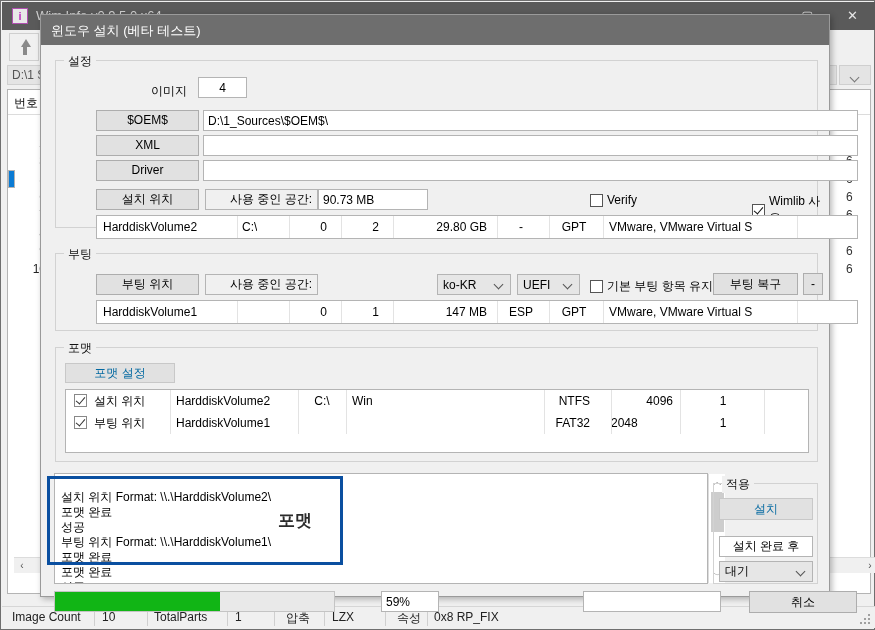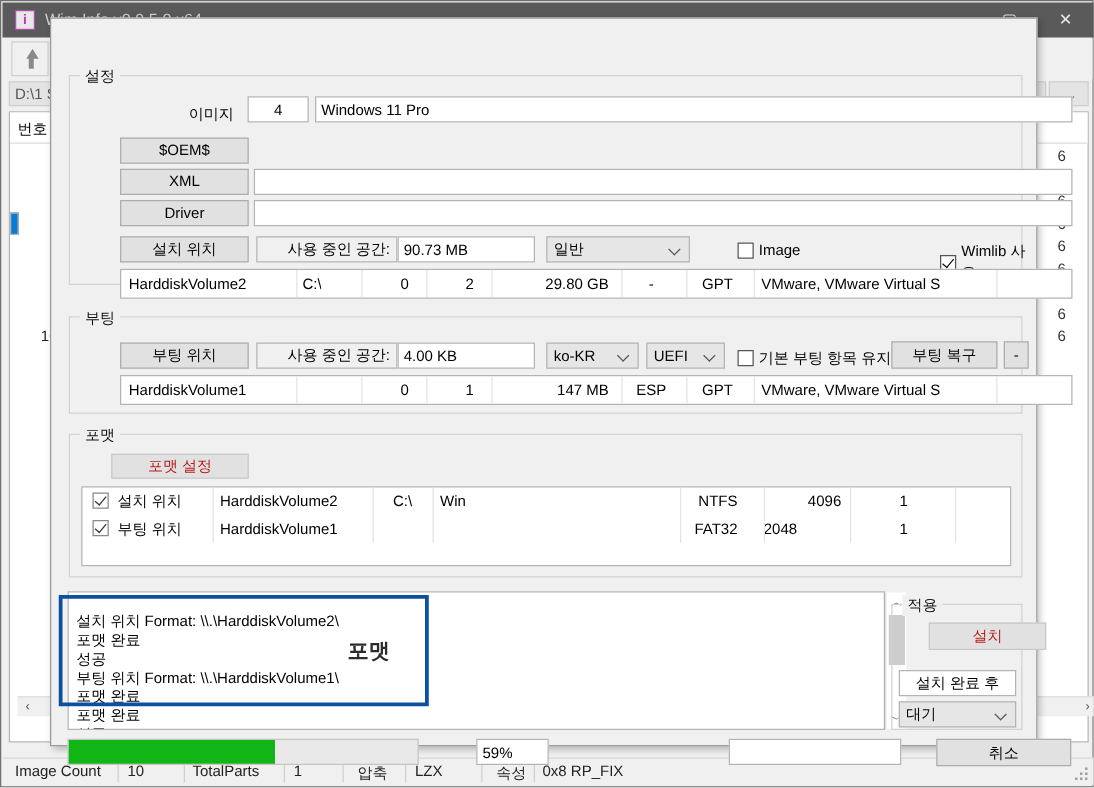--- a/index.html
+++ b/index.html
@@ -71,21 +71,21 @@
   .dlg{position:absolute;left:40px;top:14px;width:790px;height:583px;background:#f0f0f0;
        border:1px solid #9a9a9a;box-sizing:border-box;box-shadow:2px 2px 6px rgba(0,0,0,.28);}
   .dlg-title{position:absolute;left:0;top:0;width:100%;height:30px;background:#6e6e6e;}
   .dlg-title .t{position:absolute;left:10px;top:7px;color:#fff;font-size:13px;}
 
   .grp{position:absolute;border:1px solid #d2d2d2;box-sizing:border-box;background:transparent;}
   .grp > .cap{position:absolute;top:-8px;left:8px;background:#f0f0f0;padding:0 4px;font-size:12px;color:#111;}
 
   .btn{background:#e1e1e1;border:1px solid #adadad;box-sizing:border-box;font-size:12px;
        color:#000;text-align:center;font-family:inherit;position:absolute;}
-  .btn.dis{color:#b91c1c;background:#e1e1e1;border-color:#c8c8c8;margin-left:24px;}
+  .btn.dis{color:#0369a1;background:#e1e1e1;border-color:#c8c8c8;}
   .inp{background:#fff;border:1px solid #b4b4b4;box-sizing:border-box;font-size:12px;color:#000;
        position:absolute;padding-left:4px;line-height:normal;display:flex;align-items:center;}
   .lbl{position:absolute;font-size:12px;color:#000;}
   .cen{justify-content:center;padding-left:0;}
 
   .sel{position:absolute;background:#e6e6e6;border:1px solid #b4b4b4;box-sizing:border-box;
        font-size:12px;display:flex;align-items:center;padding-left:5px;color:#000;}
   .sel .car{position:absolute;right:8px;top:50%;width:6px;height:6px;margin-top:-4px;
        border-left:1.4px solid #555;border-bottom:1.4px solid #555;transform:rotate(-45deg);}
 
@@ -227,47 +227,46 @@
           <i style="left:8px;top:4px"></i>
         <i style="left:0px;top:8px"></i>
           <i style="left:4px;top:4px"></i>
           <i style="left:8px;top:0px"></i>
       </span>
     </div>
   </div>
 
   <div class="dlg">
 
+    <div class="dlg-title">
+      <div class="t">윈도우 설치 (베타 테스트)</div>
+    </div>
 
     <div class="grp" style="left:14px;top:45px;width:763px;height:168px;">
       <span class="cap">설정</span>
     </div>
 
     <span class="lbl" style="left:110px;top:68px;">이미지</span>
     <div class="inp cen" style="left:157px;top:62px;width:49px;height:21px;">4</div>
-    <div class="inp" style="left:211px;top:62px;width:606px;height:21px;">Windows 11 Pro</div>
 
     <div class="btn" style="left:55px;top:95px;width:103px;height:21px;line-height:19px;">$OEM$</div>
+    <div class="inp" style="left:162px;top:95px;width:655px;height:21px;">D:\1_Sources\$OEM$\</div>
 
     <div class="btn" style="left:55px;top:120px;width:103px;height:21px;line-height:19px;">XML</div>
     <div class="inp" style="left:162px;top:120px;width:655px;height:21px;"></div>
 
     <div class="btn" style="left:55px;top:145px;width:103px;height:21px;line-height:19px;">Driver</div>
     <div class="inp" style="left:162px;top:145px;width:655px;height:21px;"></div>
 
     <div class="btn" style="left:55px;top:174px;width:103px;height:21px;line-height:19px;">설치 위치</div>
     <div class="inp" style="left:164px;top:174px;width:113px;height:21px;justify-content:flex-end;padding-right:5px;background:#f0f0f0;border-color:#b4b4b4;">사용 중인 공간:</div>
     <div class="inp" style="left:277px;top:174px;width:110px;height:21px;">90.73 MB</div>
-    <div class="sel" style="left:396px;top:174px;width:115px;height:21px;">
-      <span>일반</span>
-      <i class="car"></i>
-    </div>
     <div class="cb" style="left:549px;top:178px;">
       <span class="box"></span>
-      <span>Image</span>
+      <span>Verify</span>
     </div>
     <div class="cb on" style="left:711px;top:178px;">
       <span class="box"></span>
       <span>Wimlib 사용</span>
     </div>
 
     <div class="tbl" style="left:55px;top:200px;width:762px;height:24px;">
       <div class="trow">
         <span class="c" style="left:6px">HarddiskVolume2</span>
         <span class="c" style="left:145px">C:\</span>
@@ -287,21 +286,20 @@
         <span class="vline" style="left:700px;height:22px"></span>
       </div>
     </div>
 
     <div class="grp" style="left:14px;top:238px;width:763px;height:78px;">
       <span class="cap">부팅</span>
     </div>
 
     <div class="btn" style="left:55px;top:259px;width:103px;height:21px;line-height:19px;">부팅 위치</div>
     <div class="inp" style="left:164px;top:259px;width:113px;height:21px;justify-content:flex-end;padding-right:5px;background:#f0f0f0;">사용 중인 공간:</div>
-    <div class="inp" style="left:277px;top:259px;width:110px;height:21px;">4.00 KB</div>
     <div class="sel" style="left:396px;top:259px;width:74px;height:21px;">
       <span>ko-KR</span>
       <i class="car"></i>
     </div>
     <div class="sel" style="left:476px;top:259px;width:63px;height:21px;">
       <span>UEFI</span>
       <i class="car"></i>
     </div>
     <div class="cb" style="left:549px;top:263px;">
       <span class="box"></span>

